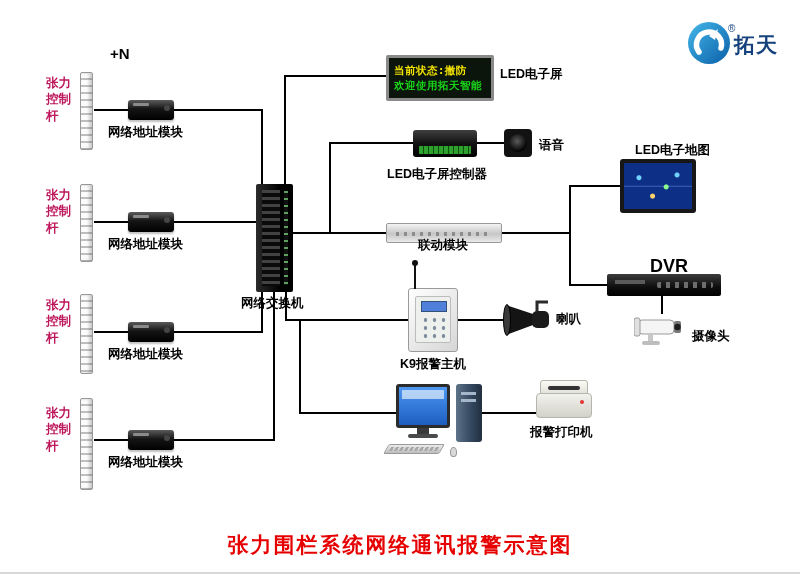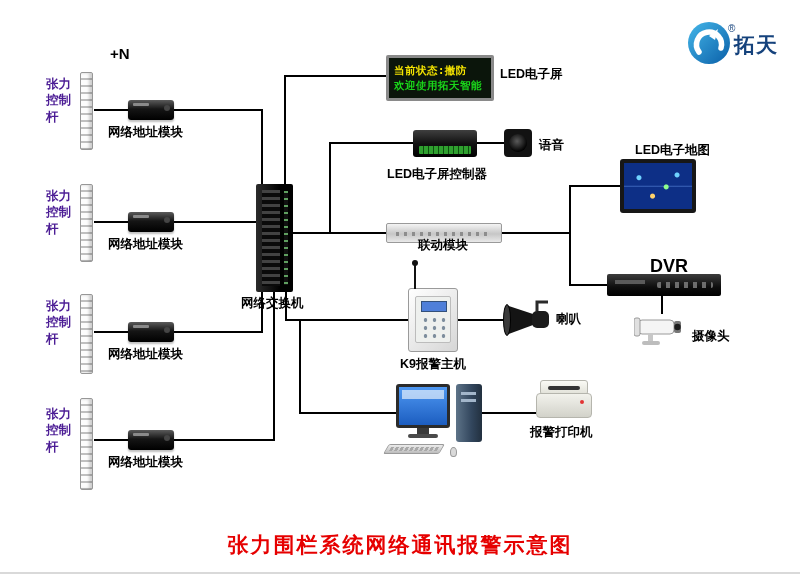--- a/index.html
+++ b/index.html
@@ -3,22 +3,22 @@
 <meta charset="utf-8">
 <style>
   * { box-sizing: border-box; margin: 0; padding: 0; }
   body { background: #fff; }
   #stage {
     position: relative; width: 800px; height: 579px; background: #ffffff;
     font-family: "Liberation Sans", "DejaVu Sans", sans-serif; overflow: hidden;
   }
   .abs { position: absolute; }
   .lbl { position: absolute; font-size: 12.5px; font-weight: 600; color: #000; white-space: nowrap; }
-  .vlbl { position: absolute; width: 28px; font-size: 12.5px; font-weight: 600; color: #4c1d95;
-          line-height: 1.3; word-break: break-all; }
+  .vlbl { position: absolute; width: 28px; font-size: 12.5px; font-weight: 600; color: #be185d;
+          line-height: 1.3; word-break: break-all; font-family: Liberation Mono, monospace; }
 
   
   .pole { position: absolute; width: 13px;
     background: repeating-linear-gradient(180deg, #fcfcfc 0 5px, #bfbfbf 5px 7px);
     border: 1px solid #979797; border-radius: 2px;
     box-shadow: inset -3px 0 3px rgba(0,0,0,.18); }
 
   
   .module { position: absolute; width: 46px; height: 20px; border-radius: 3px;
     background: linear-gradient(180deg, #5b5b5b, #151515 45%, #000);

